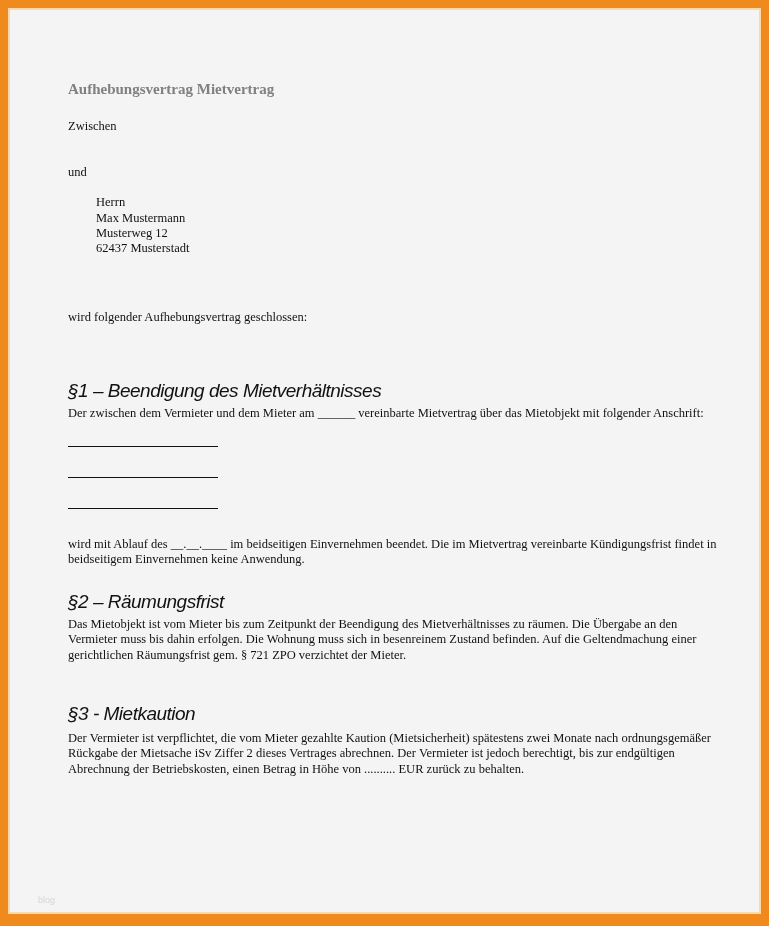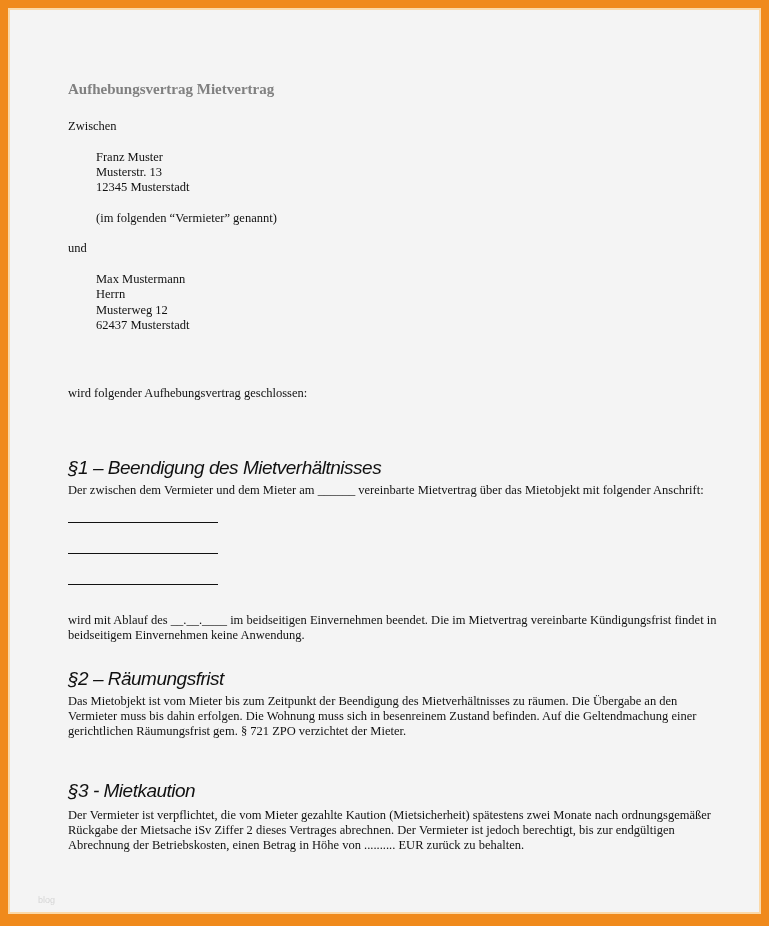--- a/index.html
+++ b/index.html
@@ -66,35 +66,28 @@
 
 <div class="frame"></div>
 
 <div class="doc">
   <div class="doc-title">Aufhebungsvertrag Mietvertrag</div>
   <div style="height:21px"></div>
 
   <div>Zwischen</div>
   <div class="gap"></div>
 
-  <div class="indent">
-    <div>Franz Muster</div>
-    <div>Musterstr. 13</div>
-    <div>12345 Musterstadt</div>
-    <div class="gap"></div>
-    <div>(im folgenden “Vermieter” genannt)</div>
-  </div>
   <div class="gap"></div>
 
   <div>und</div>
   <div class="gap"></div>
 
   <div class="indent">
+    <div>Herrn</div>
     <div>Max Mustermann</div>
-    <div>Herrn</div>
     <div>Musterweg 12</div>
     <div>62437 Musterstadt</div>
     <div class="gap"></div>
   </div>
   <div style="height:38px"></div>
 
   <div>wird  folgender Aufhebungsvertrag geschlossen:</div>
   <div style="height:55px"></div>
 
   <div class="h">§1 – Beendigung des Mietverhältnisses</div>

